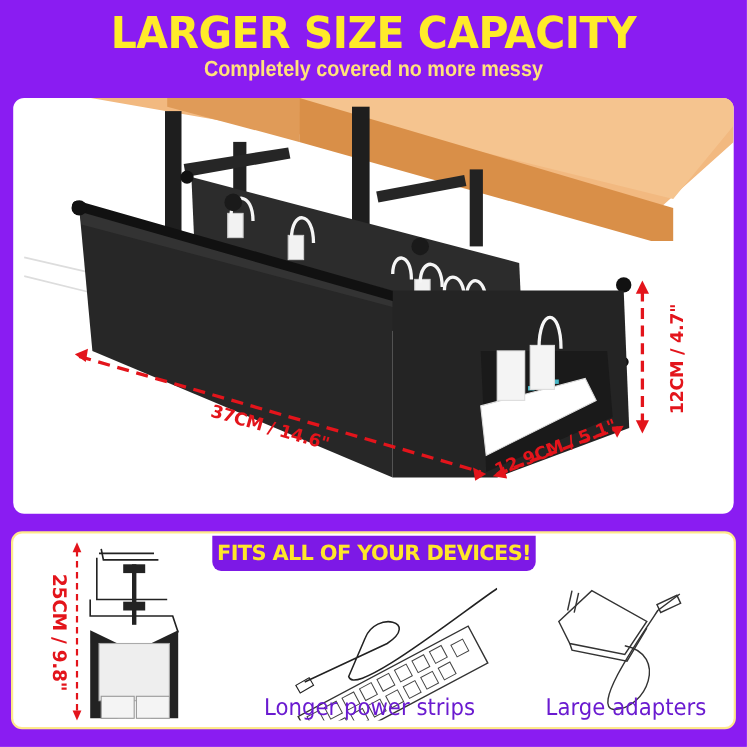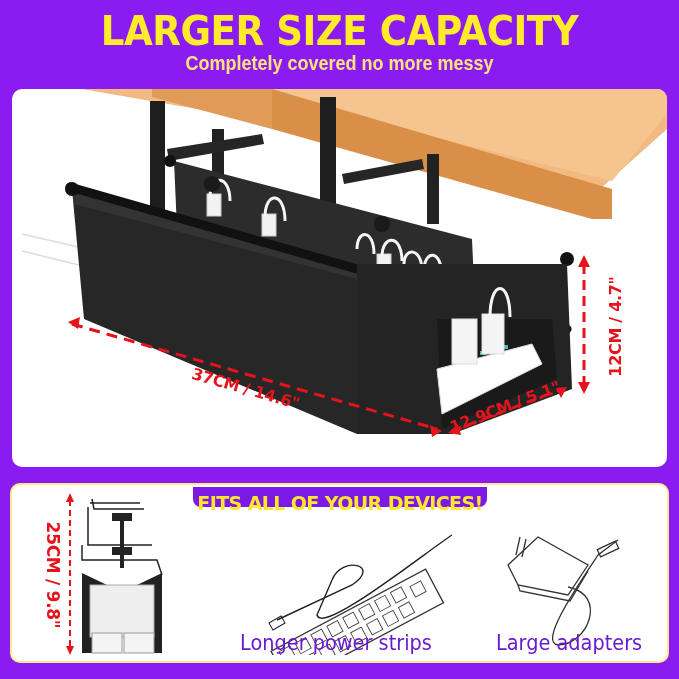--- a/index.html
+++ b/index.html
@@ -18,21 +18,21 @@
   }
   .panel-top {
     position:absolute; left:12px; top:89px; width:655px; height:378px;
     background:#ffffff; border-radius:10px; overflow:hidden;
   }
   .panel-bottom {
     position:absolute; left:10px; top:483px; width:659px; height:180px;
     background:#ffffff; border-radius:10px; border:2px solid #ffe98c; overflow:hidden;
   }
   .badge {
-    position:absolute; left:193px; top:487px; width:294px; height:20px;
+    position:absolute; left:193px; top:487px; width:294px; height:32px;
     background:#7d19e6; border-radius:0 0 8px 8px;
     color:#ffe62a; font-weight:900; font-size:19px; text-align:center; line-height:32px;
     font-family:"DejaVu Sans", sans-serif; letter-spacing:-0.6px;
   }
   .dim-label {
     position:absolute; color:#e3141b; font-weight:900; font-size:16px;
     font-family:"DejaVu Sans", sans-serif; white-space:nowrap; letter-spacing:-0.3px;
   }
   .caption {
     position:absolute; color:#6a1bd0; font-size:21px; font-family:"DejaVu Sans", sans-serif;

